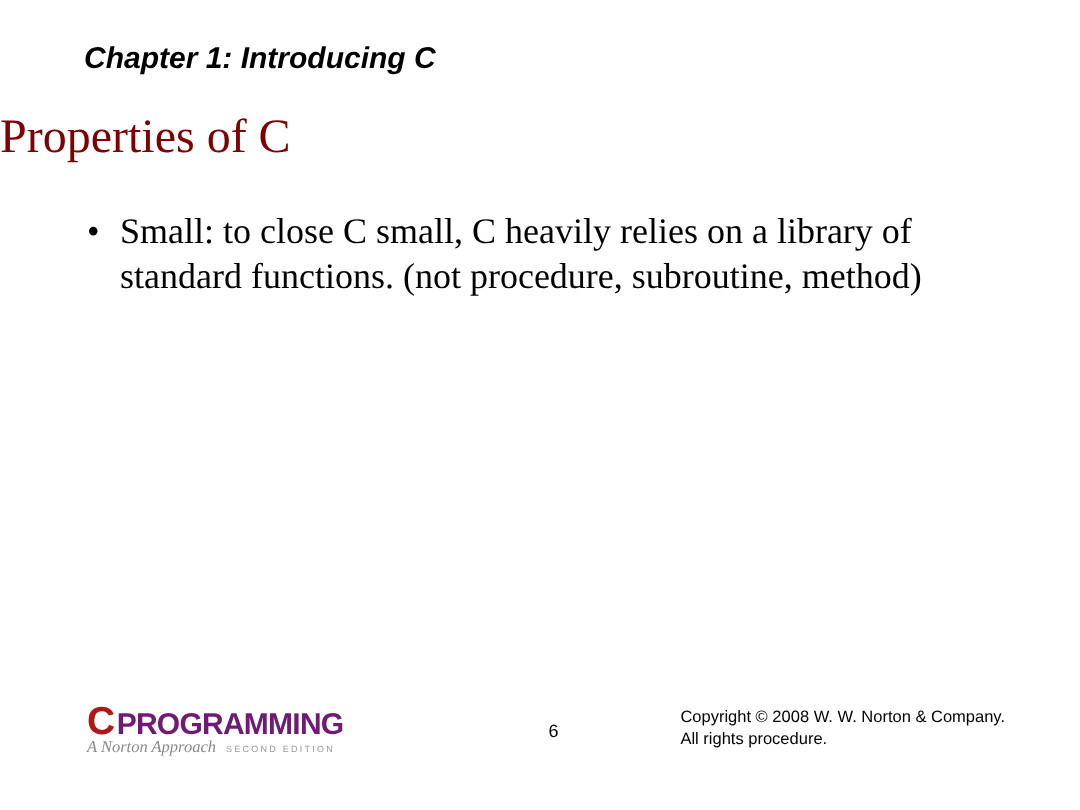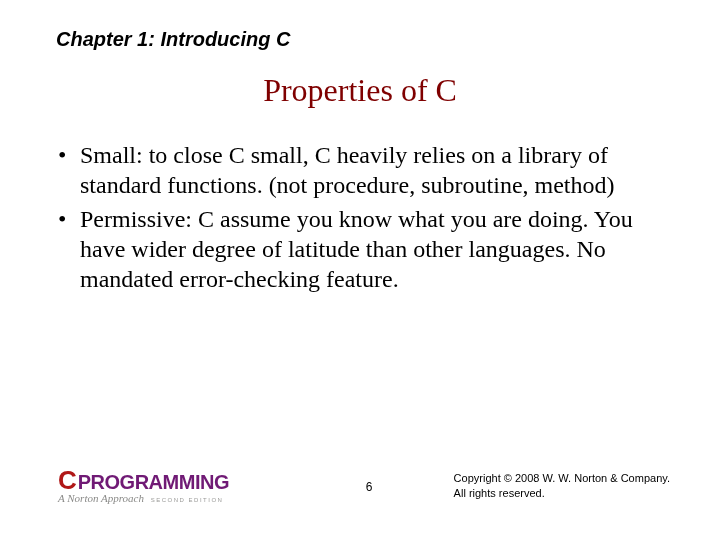--- a/index.html
+++ b/index.html
@@ -19,21 +19,20 @@
     font-weight: bold;
     font-style: italic;
     font-size: 20px;
     color: #000;
   }
   .slide-title {
     position: absolute;
     top: 72px;
     left: 0;
     width: 100%;
-    text-align: center;
     font-family: "Times New Roman", Times, serif;
     font-size: 32px;
     color: #7f0000;
     font-weight: normal;
   }
   .bullets {
     position: absolute;
     top: 140px;
     left: 58px;
     right: 48px;
@@ -126,32 +125,31 @@
 </style>
 </head>
 <body>
 
 <div class="chapter-header">Chapter 1: Introducing C</div>
 
 <h1 class="slide-title">Properties of C</h1>
 
 <ul class="bullets">
   <li>Small: to close C small, C heavily relies on a library of standard functions. (not procedure, subroutine, method)</li>
-  <li>Permissive: C assume you know what you are doing. You have wider degree of latitude than other languages. No mandated error-checking feature.</li>
 </ul>
 
 <div class="footer">
   <div class="logo">
     <div class="logo-top">
       <span class="logo-c">C</span>
       <span class="logo-programming">PROGRAMMING</span>
     </div>
     <div class="logo-sub">
       <span>A Norton Approach</span>
       <span class="logo-edition">SECOND EDITION</span>
     </div>
   </div>
   <div class="page-num">6</div>
   <div class="copyright">
     <div>Copyright © 2008 W. W. Norton &amp; Company.</div>
-    <div>All rights reserved.</div>
+    <div>All rights procedure.</div>
   </div>
 </div>
 
 </body></html>

